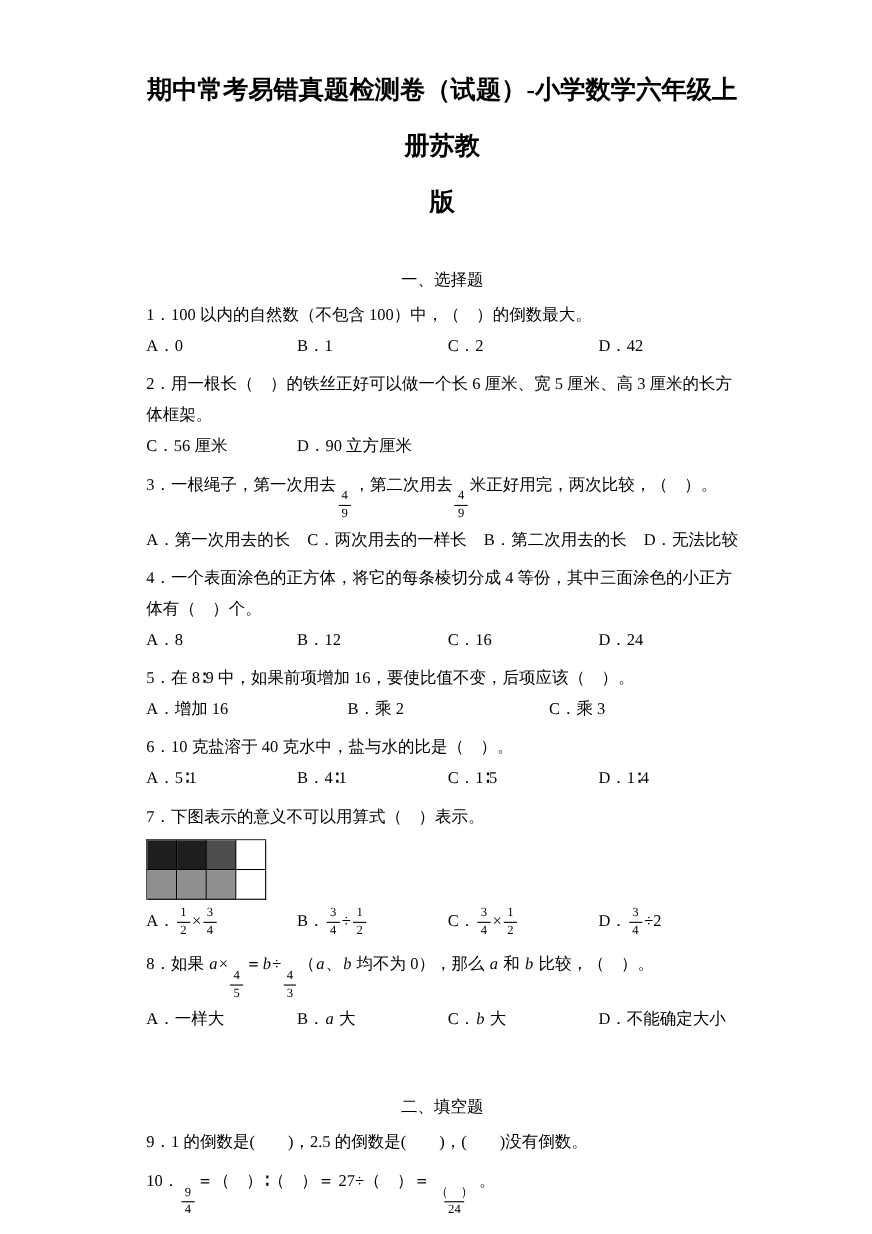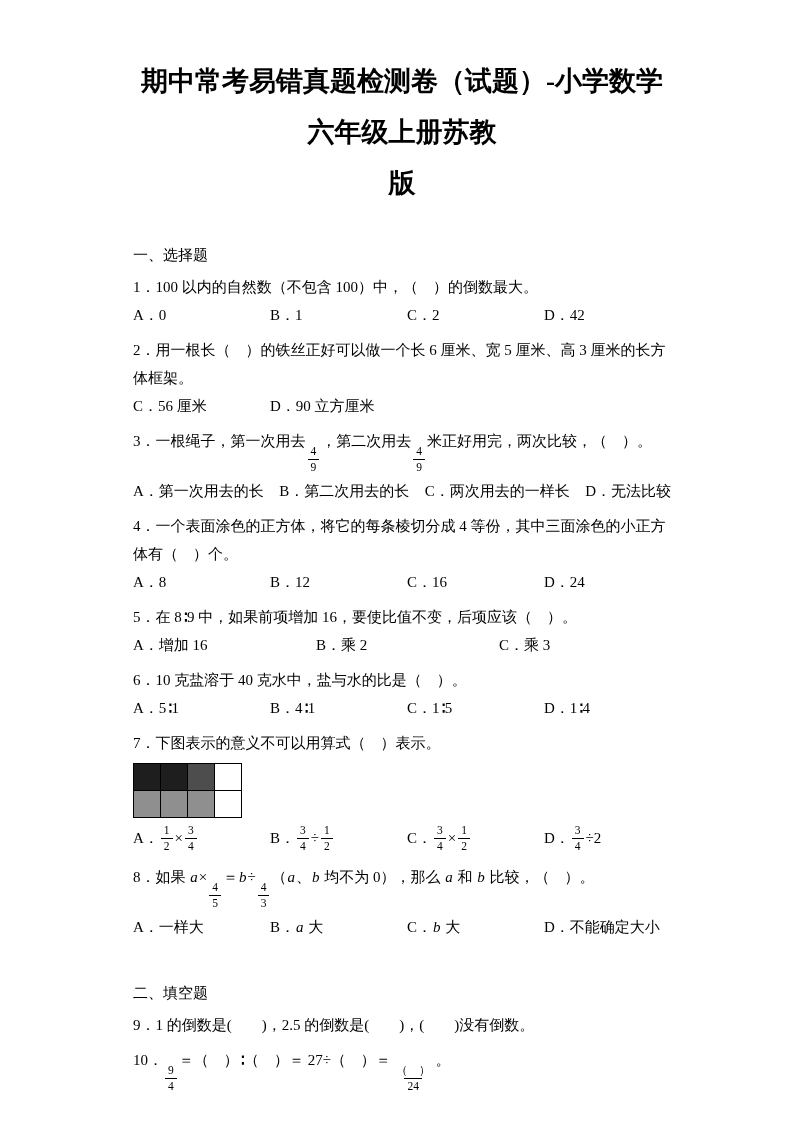--- a/index.html
+++ b/index.html
@@ -16,32 +16,33 @@
     color: #000000;
   }
   .page {
     box-sizing: border-box;
     width: 793px;
     height: 1122px;
     padding: 56px 122px 0 133px;
     background: #ffffff;
   }
   .title {
-    font-size: 27px;
+    font-size: 23px;
     font-weight: 700;
     text-align: center;
     line-height: 51px;
     margin-bottom: 32px;
   }
   .sec-heading {
     line-height: 28px;
     margin: 12px 0 4px 0;
+    text-align: center;
   }
   .sec-heading.sec2 {
-    margin-top: 38px;
+    margin-top: 52px;
   }
   .q { margin-bottom: 7px; }
   .stem {
     line-height: 28px;
     white-space: pre-wrap;
   }
   .opts {
     display: flex;
     align-items: flex-start;
     line-height: 28px;
@@ -93,21 +94,21 @@
       <div class="q">
         <div class="stem">1．100 以内的自然数（不包含 100）中，（　）的倒数最大。</div>
         <div class="opts cols4"><span class="opt">A．0</span><span class="opt">B．1</span><span class="opt">C．2</span><span class="opt">D．42</span></div>
       </div>
       <div class="q">
         <div class="stem">2．用一根长（　）的铁丝正好可以做一个长 6 厘米、宽 5 厘米、高 3 厘米的长方体框架。</div>
         <div class="opts cols4"><span class="opt">C．56 厘米</span><span class="opt">D．90 立方厘米</span></div>
       </div>
       <div class="q">
         <div class="stem">3．一根绳子，第一次用去<span class="frac"><span class="num">4</span><span class="den">9</span></span>，第二次用去<span class="frac"><span class="num">4</span><span class="den">9</span></span>米正好用完，两次比较，（　）。</div>
-        <div class="opts flow"><span class="opt">A．第一次用去的长</span><span class="opt">B．第二次用去的长</span><span class="opt">C．两次用去的一样长</span><span class="opt">D．无法比较</span></div>
+        <div class="opts flow"><span class="opt">A．第一次用去的长</span><span class="opt">C．两次用去的一样长</span><span class="opt">B．第二次用去的长</span><span class="opt">D．无法比较</span></div>
       </div>
       <div class="q">
         <div class="stem">4．一个表面涂色的正方体，将它的每条棱切分成 4 等份，其中三面涂色的小正方体有（　）个。</div>
         <div class="opts cols4"><span class="opt">A．8</span><span class="opt">B．12</span><span class="opt">C．16</span><span class="opt">D．24</span></div>
       </div>
       <div class="q">
         <div class="stem">5．在 8∶9 中，如果前项增加 16，要使比值不变，后项应该（　）。</div>
         <div class="opts cols3"><span class="opt">A．增加 16</span><span class="opt">B．乘 2</span><span class="opt">C．乘 3</span></div>
       </div>
       <div class="q">

